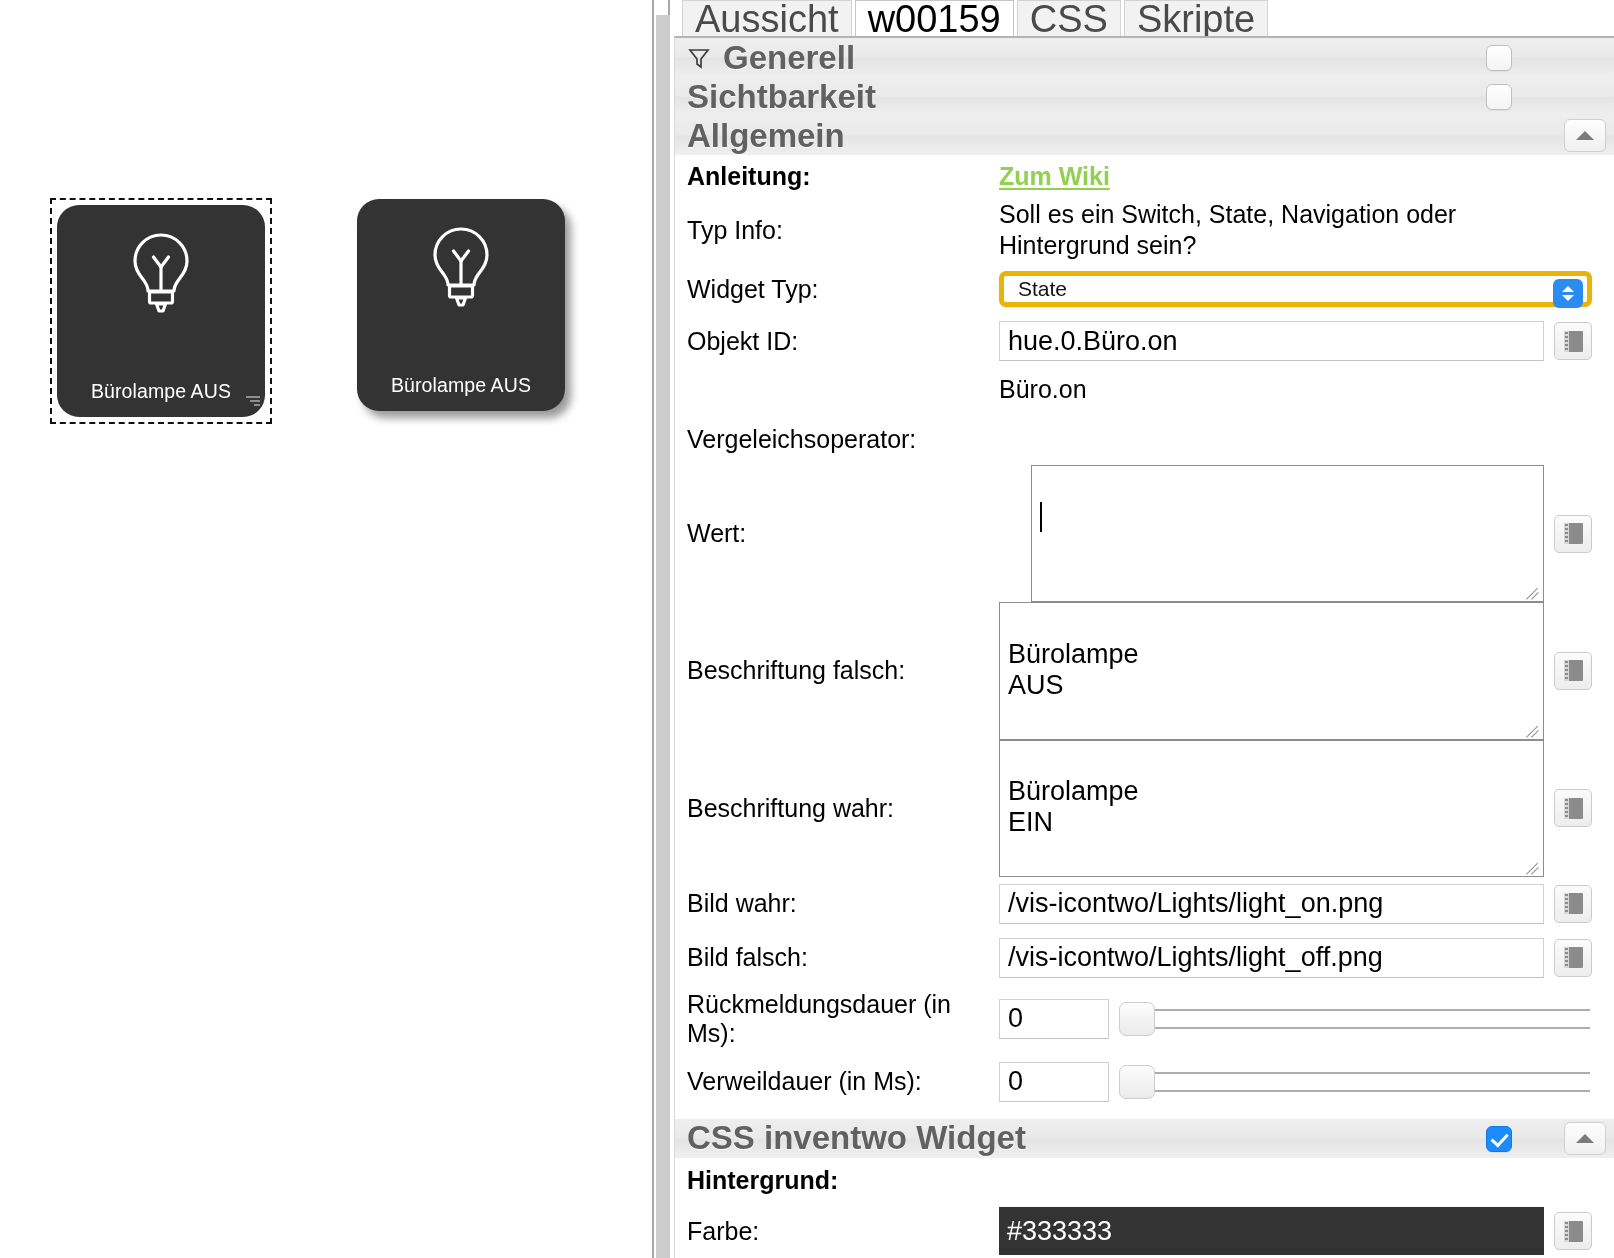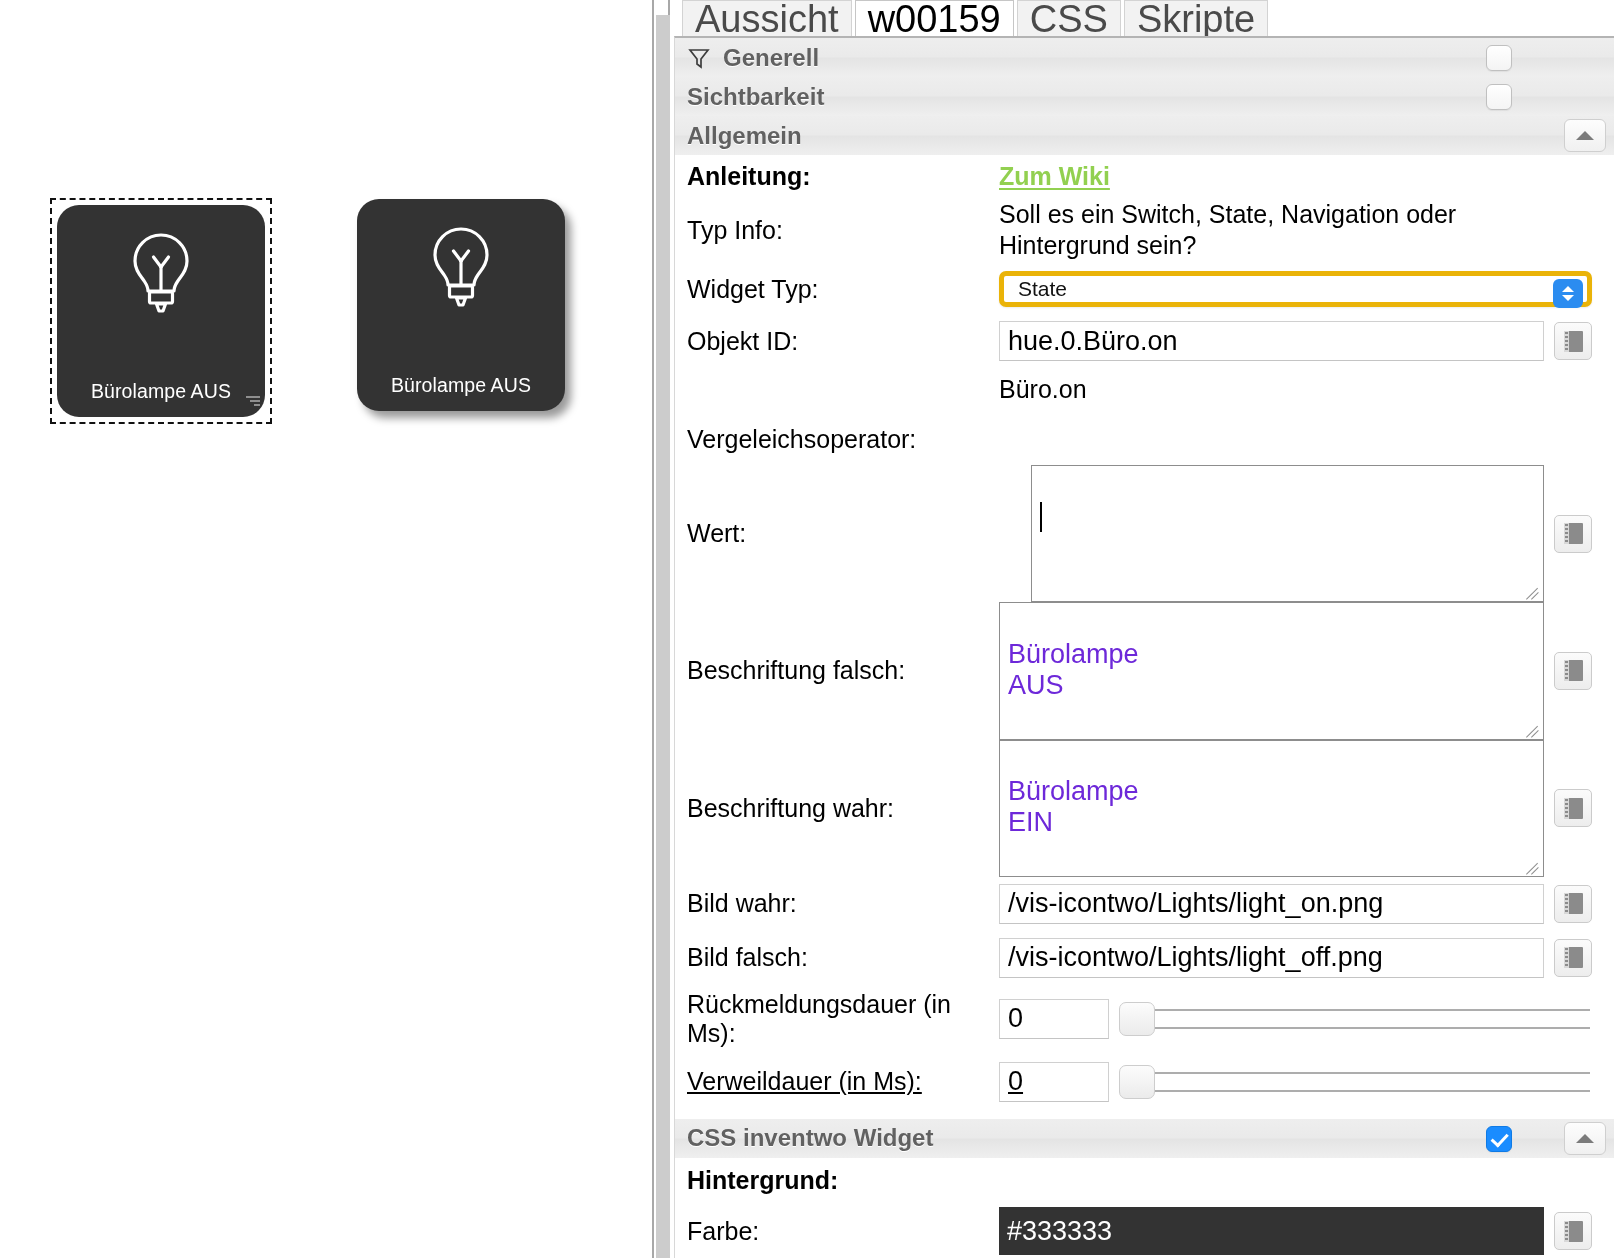--- a/index.html
+++ b/index.html
@@ -134,21 +134,21 @@
 
   
   .sec {
     position: relative;
     height: 39px;
     background: linear-gradient(to bottom, #eeeeee 0%, #eaeaea 48%, #e4e4e4 52%, #efefef 100%);
     display: flex; align-items: center;
     padding-left: 12px;
   }
   .sec .sec-title {
-    font-size: 24px;
+    font-size: 33px;
     font-weight: bold;
     color: #616161;
     text-shadow: 0 1px 0 #ffffff;
   }
   .sec .funnel { margin-right: 12px; display: flex; align-items: center; }
 
   .chk {
     position: absolute;
     right: 102px; top: 7px;
     width: 26px; height: 26px;
@@ -269,21 +269,21 @@
   
   .ta {
     position: relative;
     flex: 1;
     min-height: 70px;
     background: #ffffff;
     border: 1px solid #8d8d8d;
     padding: 4px 8px 6px 8px;
     font-size: 27px;
     line-height: 1.16;
-    color: #6d28d9;
+    color: #000000;
     white-space: pre-line;
   }
   .ta .caret {
     display: inline-block;
     width: 2px; height: 30px;
     background: #000000;
     vertical-align: -7px;
   }
   .ta .ta-grip {
     position: absolute;
@@ -557,21 +557,21 @@
         <div class="lbl">Rückmeldungsdauer (in Ms):</div>
         <div class="ctrl">
           <div class="inp num">0</div>
           <div class="slider">
             <span class="thumb"></span>
             <span class="track"></span>
           </div>
         </div>
       </div>
 
-      <div class="row" style="min-height:58px;text-decoration:underline;">
+      <div class="row" style="min-height:58px;">
         <div class="lbl">Verweildauer (in Ms):</div>
         <div class="ctrl">
           <div class="inp num">0</div>
           <div class="slider">
             <span class="thumb"></span>
             <span class="track"></span>
           </div>
         </div>
       </div>
 

